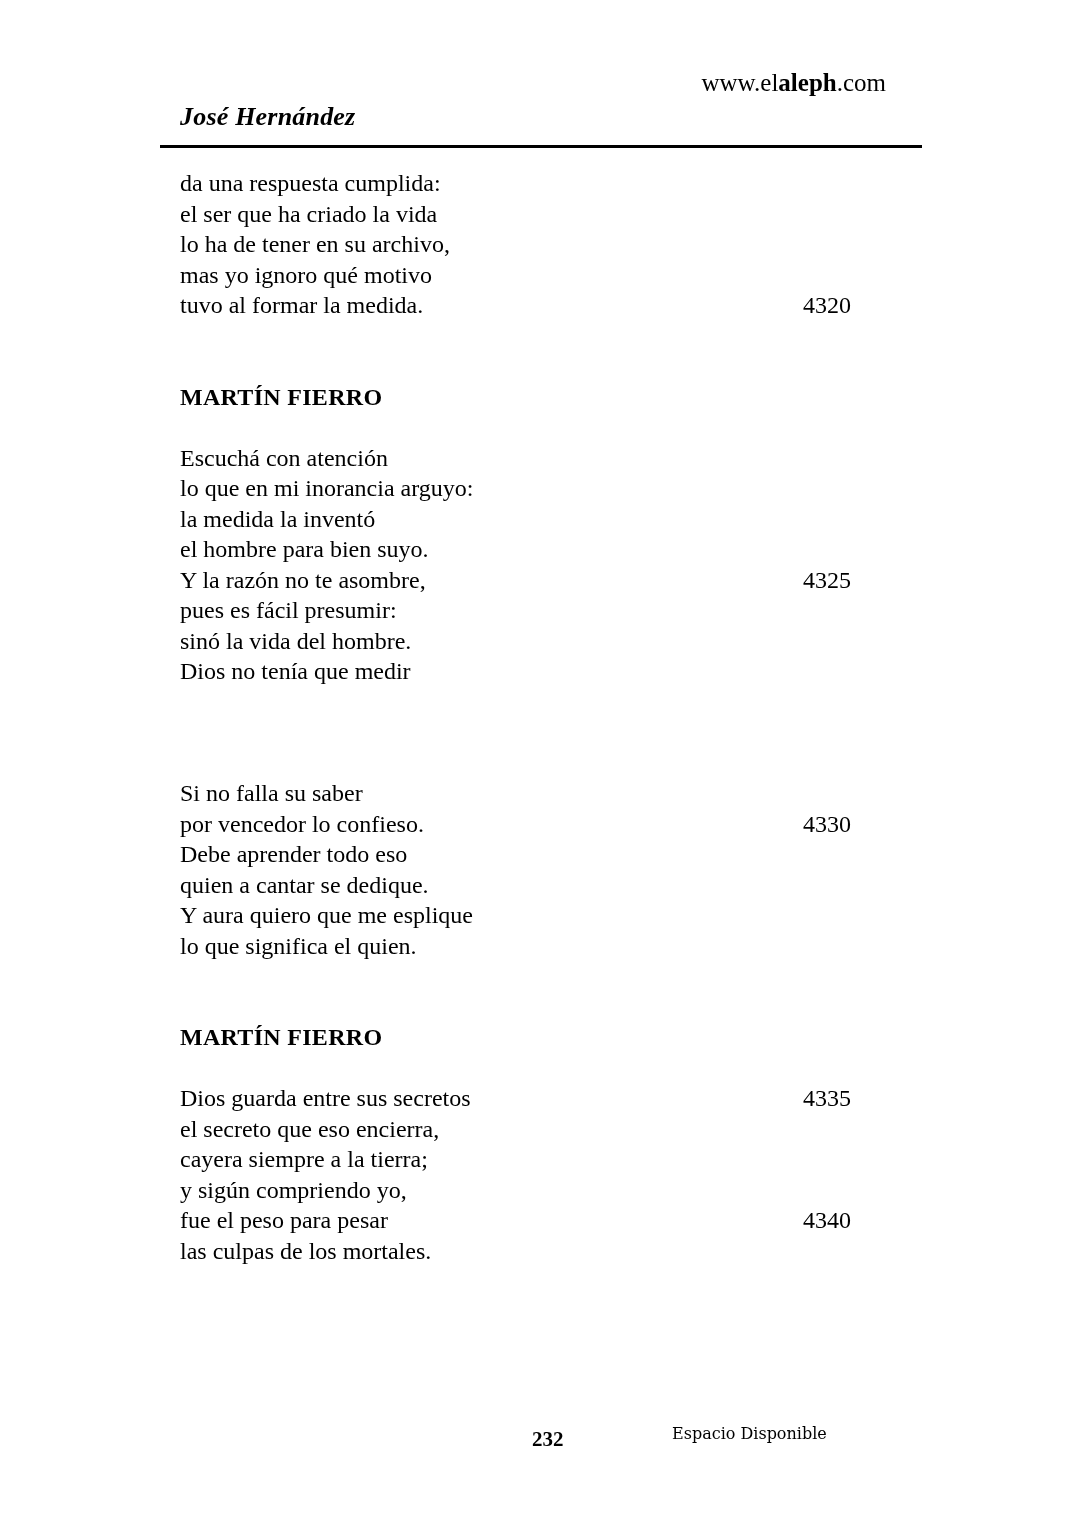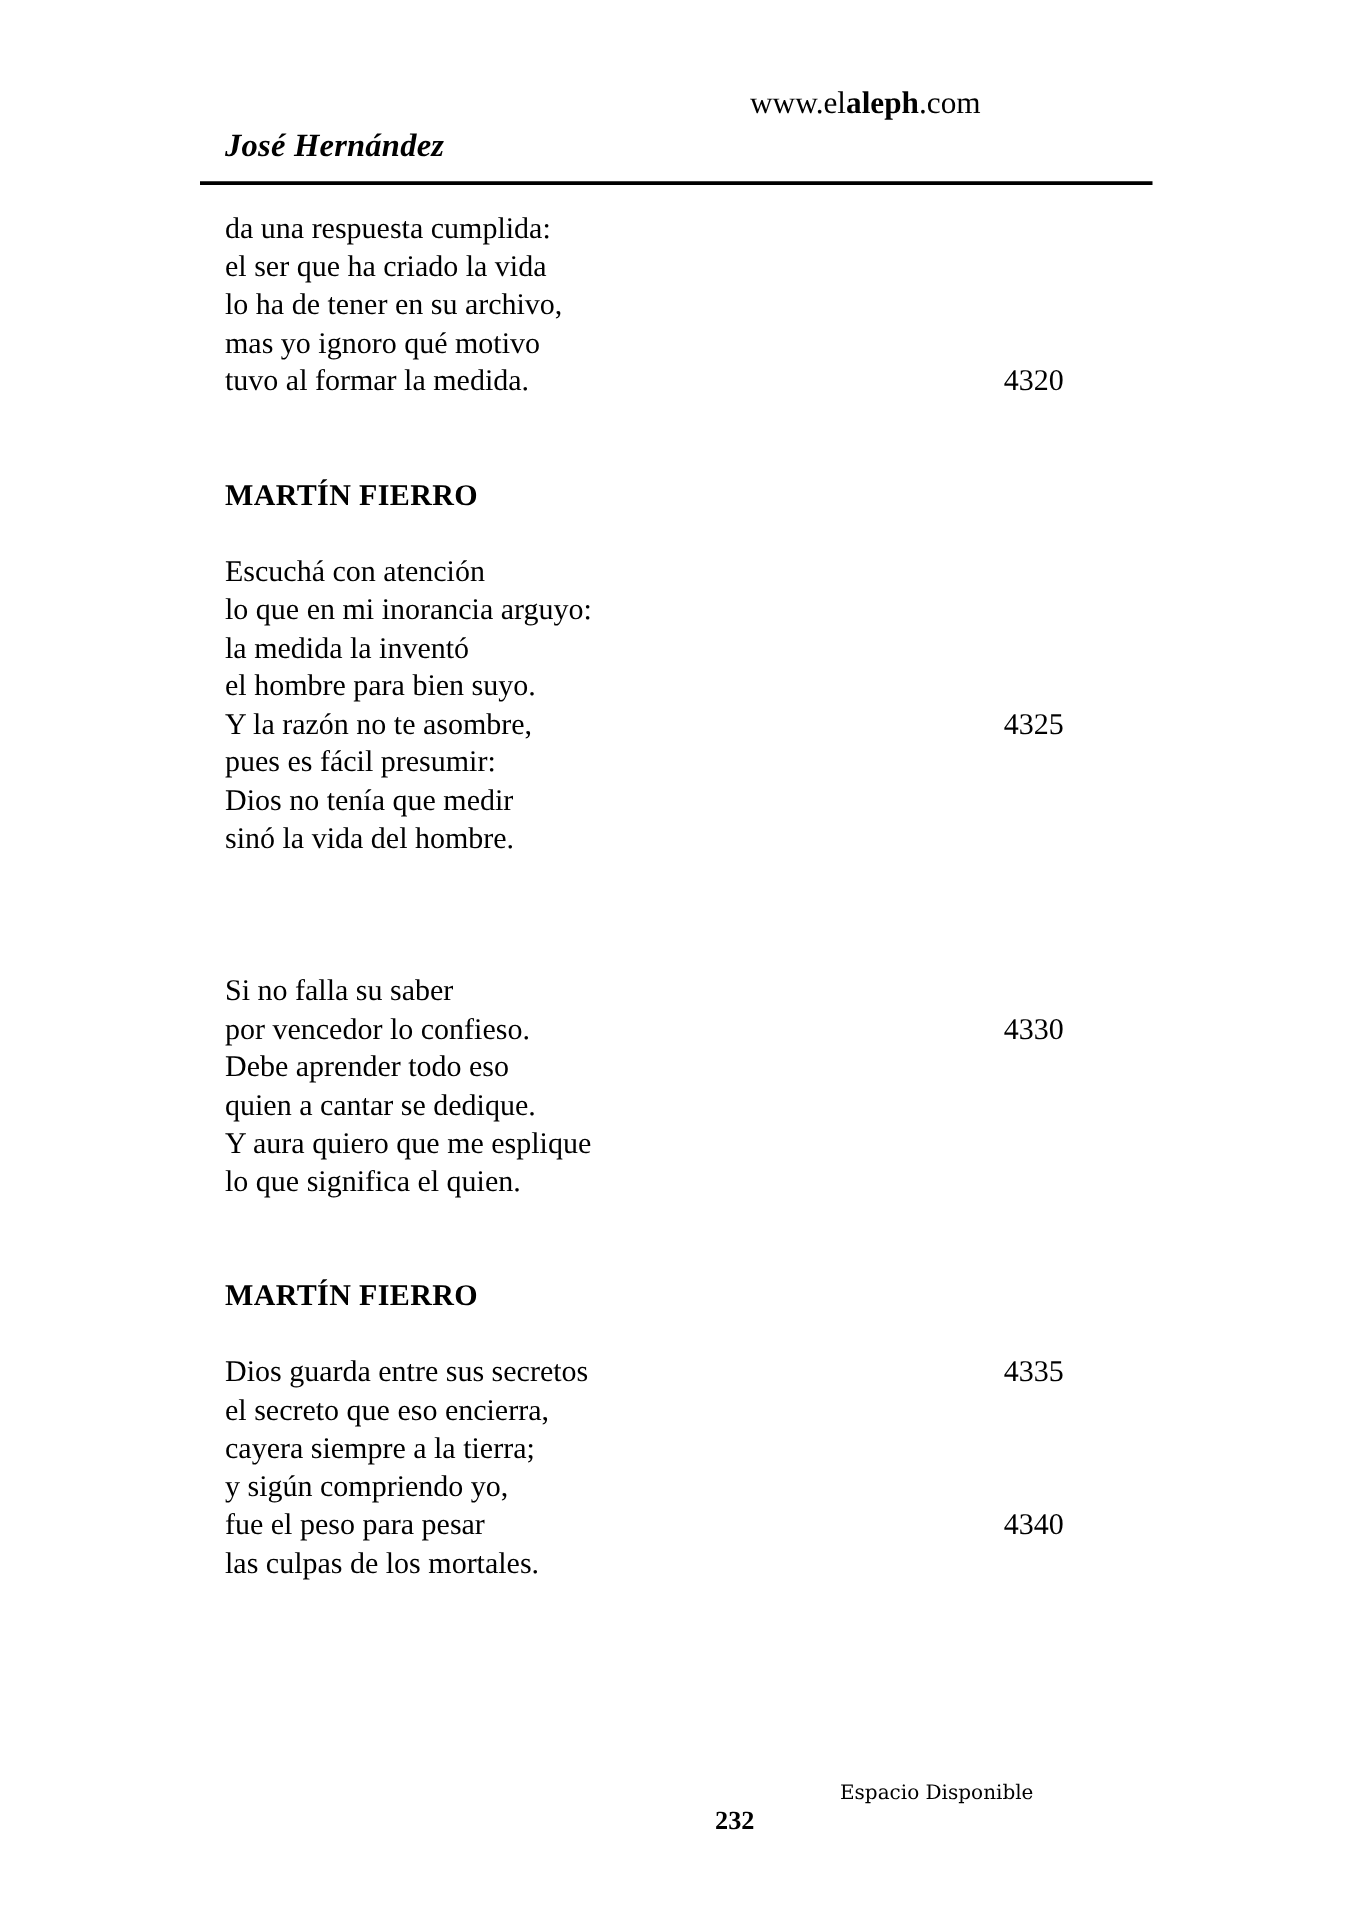--- a/index.html
+++ b/index.html
@@ -34,23 +34,23 @@
     top: 34px;
     font-family: "Liberation Serif", "DejaVu Serif", serif;
     font-style: italic;
     font-weight: bold;
     font-size: 26px;
     letter-spacing: 0.2px;
     white-space: nowrap;
   }
   .site-block {
     position: absolute;
-    right: 22px;
+    right: 36px;
     top: 0;
-    text-align: left;
+    text-align: right;
     width: 300px;
   }
   .site-url {
     font-family: "Liberation Serif", "DejaVu Serif", serif;
     font-size: 25px;
     line-height: 30px;
     white-space: nowrap;
   }
   .site-url .brand {
     font-weight: bold;
@@ -110,25 +110,24 @@
   .footer {
     position: absolute;
     left: 160px;
     top: 1424px;
     width: 762px;
     height: 40px;
   }
   .page-number {
     position: absolute;
     left: 372px;
-    top: 20px;
+    top: 3px;
     font-family: "Liberation Serif", "DejaVu Serif", serif;
     font-size: 21px;
     font-weight: bold;
-    margin-left: 40px;
   }
   .footer-note {
     position: absolute;
     left: 512px;
     top: 0;
     font-family: "DejaVu Serif", "Liberation Serif", serif;
     font-size: 16px;
     white-space: nowrap;
   }
 </style>
@@ -157,22 +156,22 @@
       <div class="gap-stanza"></div>
       <div class="stanza">
         <div class="speaker">MARTÍN FIERRO</div>
         <div class="gap-small"></div>
         <div class="verse-line"><span>Escuchá con atención</span></div>
         <div class="verse-line"><span>lo que en mi inorancia arguyo:</span></div>
         <div class="verse-line"><span>la medida la inventó</span></div>
         <div class="verse-line"><span>el hombre para bien suyo.</span></div>
         <div class="verse-line"><span>Y la razón no te asombre,</span><span class="num">4325</span></div>
         <div class="verse-line"><span>pues es fácil presumir:</span></div>
+        <div class="verse-line"><span>sinó la vida del hombre.</span></div>
         <div class="verse-line"><span>Dios no tenía que medir</span></div>
-        <div class="verse-line"><span>sinó la vida del hombre.</span></div>
       </div>
       <div class="gap-stanza"></div>
       <div class="stanza">
         <div class="gap-small"></div>
         <div class="verse-line"><span>Si no falla su saber</span></div>
         <div class="verse-line"><span>por vencedor lo confieso.</span><span class="num">4330</span></div>
         <div class="verse-line"><span>Debe aprender todo eso</span></div>
         <div class="verse-line"><span>quien a cantar se dedique.</span></div>
         <div class="verse-line"><span>Y aura quiero que me esplique</span></div>
         <div class="verse-line"><span>lo que significa el quien.</span></div>

